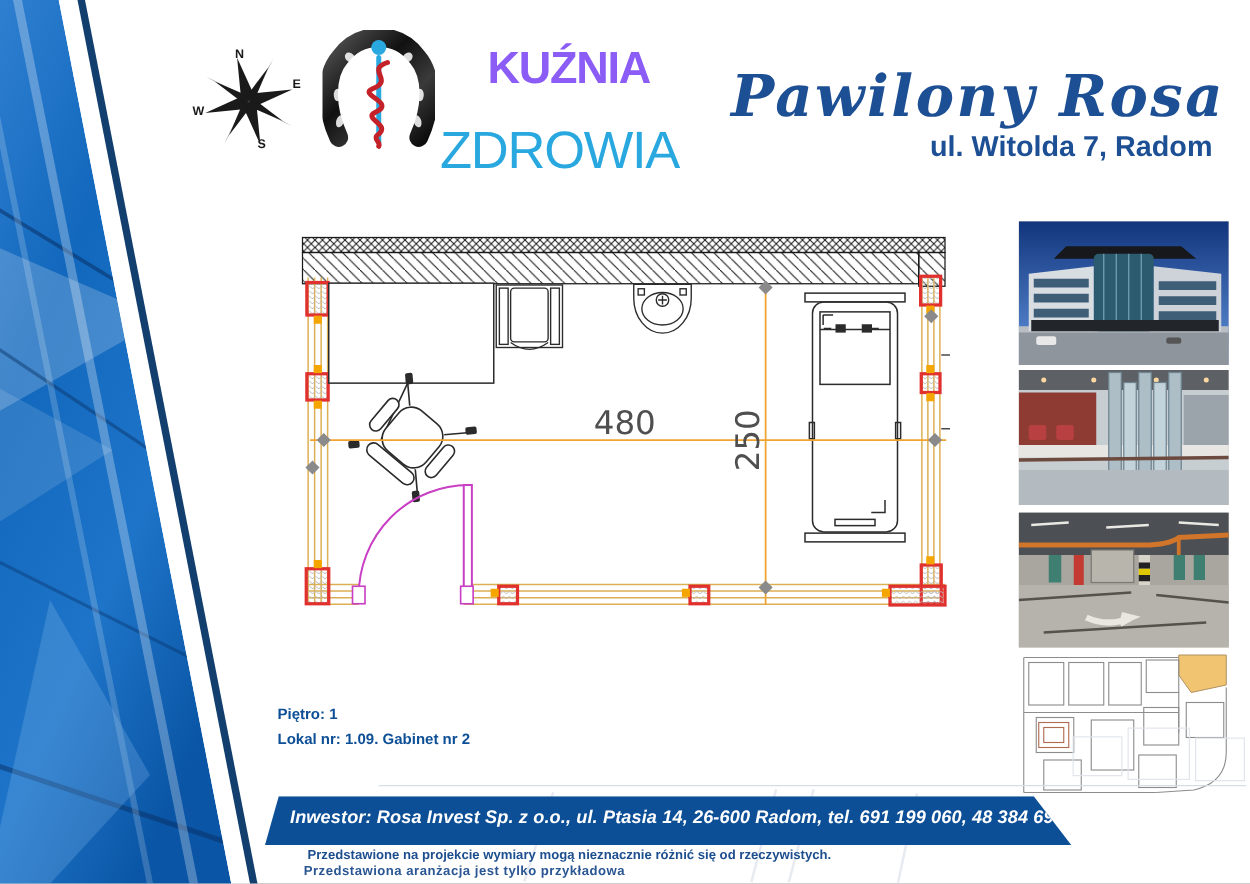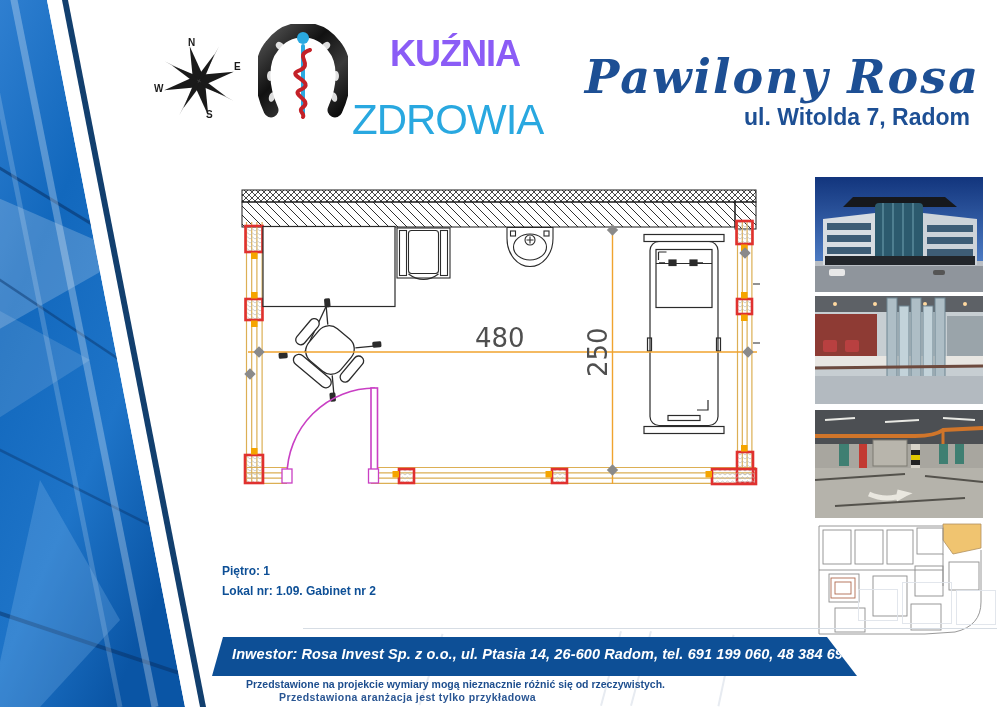--- a/index.html
+++ b/index.html
@@ -17,21 +17,21 @@
   
   .details{left:222px;top:562px;font-size:12px;font-weight:bold;color:#0d4f96;line-height:19.5px;}
   .hairline{left:303px;top:628px;width:694px;height:1px;background:#d7dde4;}
 
   
   .ribbon{left:205px;top:635px;width:660px;height:42px;background:#0d4f96;
       clip-path:polygon(7px 41px,18px 2px,622px 2px,652px 41px);}
   .ribbon-text{position:absolute;left:27px;top:11px;color:#ffffff;font-size:14.5px;
       font-style:italic;font-weight:bold;white-space:nowrap;letter-spacing:0.1px;}
   .disc1{left:246px;top:678px;font-size:10.5px;font-weight:bold;color:#1d4e8e;text-align:center;}
-  .disc2{left:243px;top:691px;font-size:10.5px;font-weight:bold;color:#2a5693;letter-spacing:0.4px;margin-left:36px;}
+  .disc2{left:243px;top:691px;font-size:10.5px;font-weight:bold;color:#2a5693;letter-spacing:0.4px;}
 
   
   .photo{left:815px;width:168px;background:#ccc;}
   .photo svg{display:block;}
 
   
   .ghost-box{border:1px solid #dfe3ea;background:transparent;opacity:0.9;}
   .ghost-line{background:#e7ebf1;}
 </style>
 </head>

